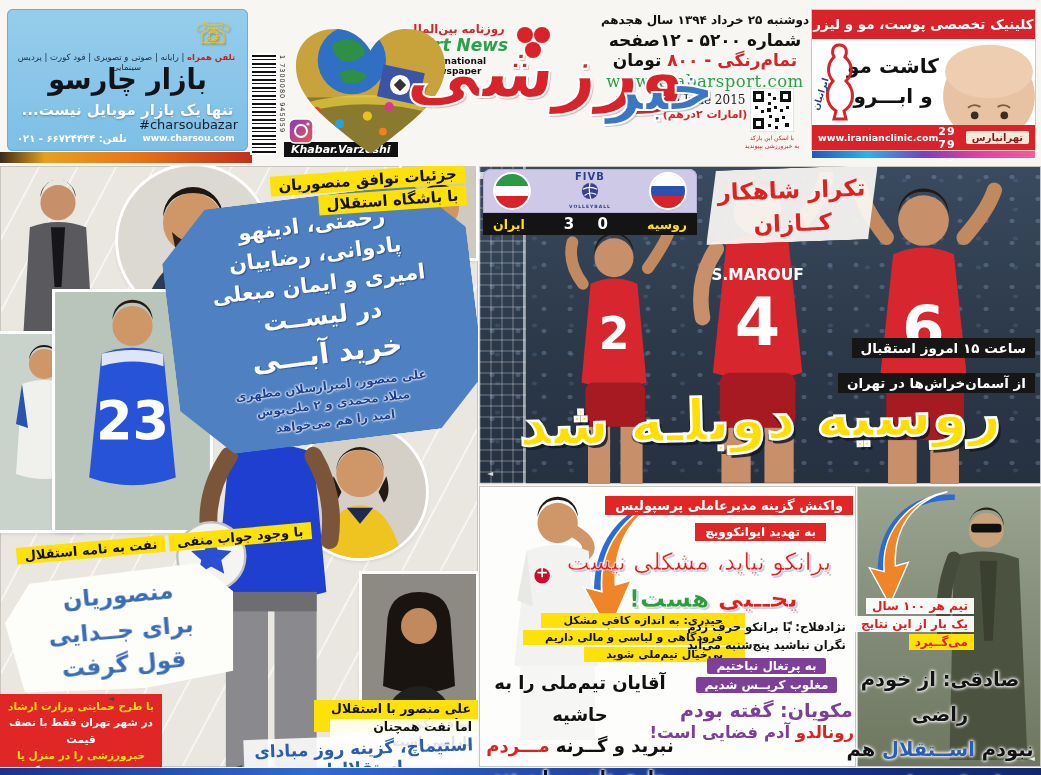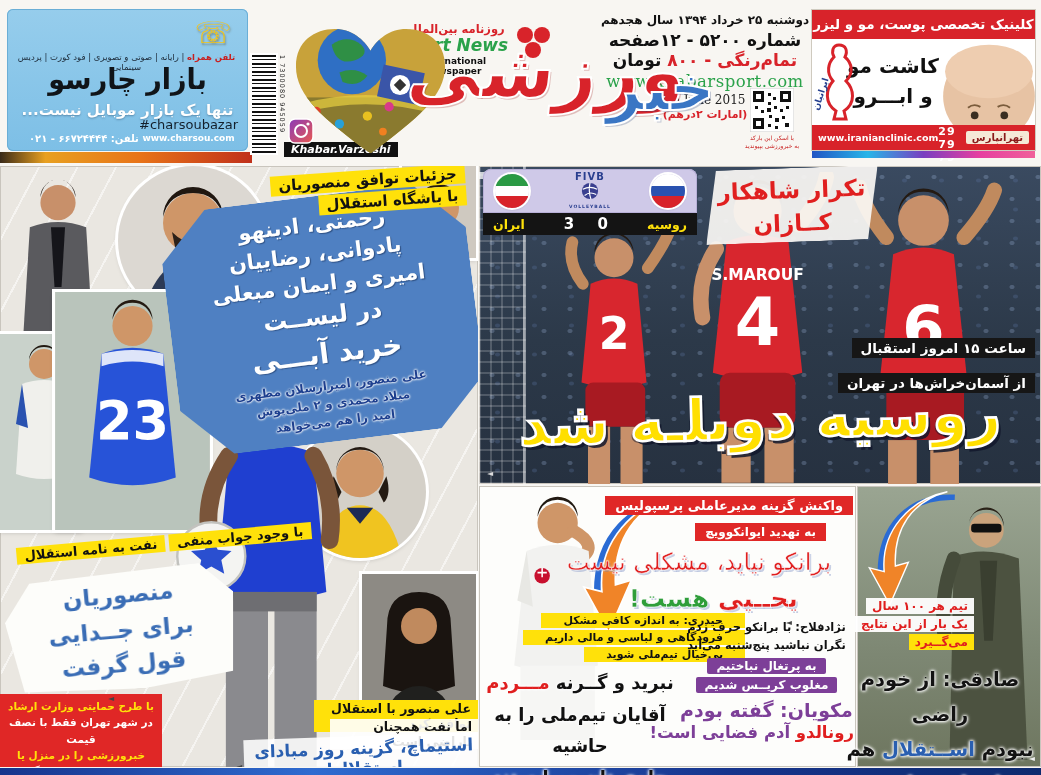--- a/index.html
+++ b/index.html
@@ -10,21 +10,21 @@
   
   .charsou{left:7px;top:9px;width:241px;height:142px;background:linear-gradient(180deg,#96cdec,#7dbfe6);
            border-radius:6px;box-shadow:inset 0 0 0 1px #6aaed6;}
   .charsou .tag{position:absolute;top:43px;right:10px;left:8px;font-size:8.5px;text-align:center;color:#1c2a38;}
   .charsou .tag .lead{color:#c81f1f;font-weight:bold;}
   .charsou .ttl{position:absolute;top:55px;left:0;right:0;text-align:center;font-size:27px;font-weight:bold;
                 color:#101418;letter-spacing:2px;transform:scaleY(1.05);}
   .charsou .sub{position:absolute;top:92px;left:0;right:0;text-align:center;font-size:15px;font-weight:bold;color:#fff;
                 text-shadow:0 1px 2px rgba(30,60,90,.4);}
   .charsou .row{position:absolute;bottom:7px;left:10px;right:10px;display:flex;justify-content:space-between;align-items:flex-end;}
-  .charsou .ph{color:#fff;font-size:10px;font-weight:bold;margin-left:12px;}
+  .charsou .ph{color:#fff;font-size:10px;font-weight:bold;}
   .charsou .soc{text-align:center;line-height:1.25;}
   .charsou .soc .h{font-size:13px;font-weight:normal;color:#14202c;}
   .charsou .soc .w{font-size:9px;font-weight:bold;color:#fff;}
   .grad-banner{left:0;top:152px;width:252px;height:11px;background:linear-gradient(90deg,#3a2a18,#e8a020 18%,#e87418 55%,#c0301a);}
   .barcode{left:252px;top:55px;width:24px;height:98px;background:repeating-linear-gradient(180deg,#111 0 2px,#fff 2px 4px,#111 4px 5px,#fff 5px 8px);
            box-shadow:0 0 0 2px #fff;}
   .barcode-num{left:276px;top:55px;width:10px;height:98px;font-size:6.5px;color:#222;writing-mode:vertical-rl;
                text-orientation:mixed;letter-spacing:1px;}
   
   .fa-label{left:396px;top:22px;width:114px;text-align:center;color:#d8232a;font-size:11.5px;font-weight:bold;}
@@ -535,24 +535,24 @@
     </div>
     <span class="abs marker" style="right:64px;top:132px;">◄</span>
 
     <div class="abs heyd">
       <span class="ystrip">حیدری: به اندازه کافی مشکل</span>
       <span class="ystrip">فرودگاهی و لباسی و مالی داریم</span>
       <span class="ystrip">بی‌خیال تیم‌ملی شوید</span>
     </div>
 
     <div class="abs gents">
+      <div>آقایان تیم‌ملی را به حاشیه</div>
       <div>
         <span>نبرید و گــرنه </span><span class="r">مـــردم</span>
       </div>
-      <div>آقایان تیم‌ملی را به حاشیه</div>
       <div>جلوی تان می‌ایستند</div>
     </div>
 
     <div class="abs bk-right">
       <div class="n">نژادفلاح: با برانکو حرف زدم</div>
       <div class="n">نگران نباشید پنج‌شنبه می‌آید</div>
       <span class="pbox">به پرتغال نباختیم</span><br>
       <span class="pbox">مغلوب کریــس شدیم</span>
       <div class="mko1">مکویان: گفته بودم</div>
       <div class="mko2">

